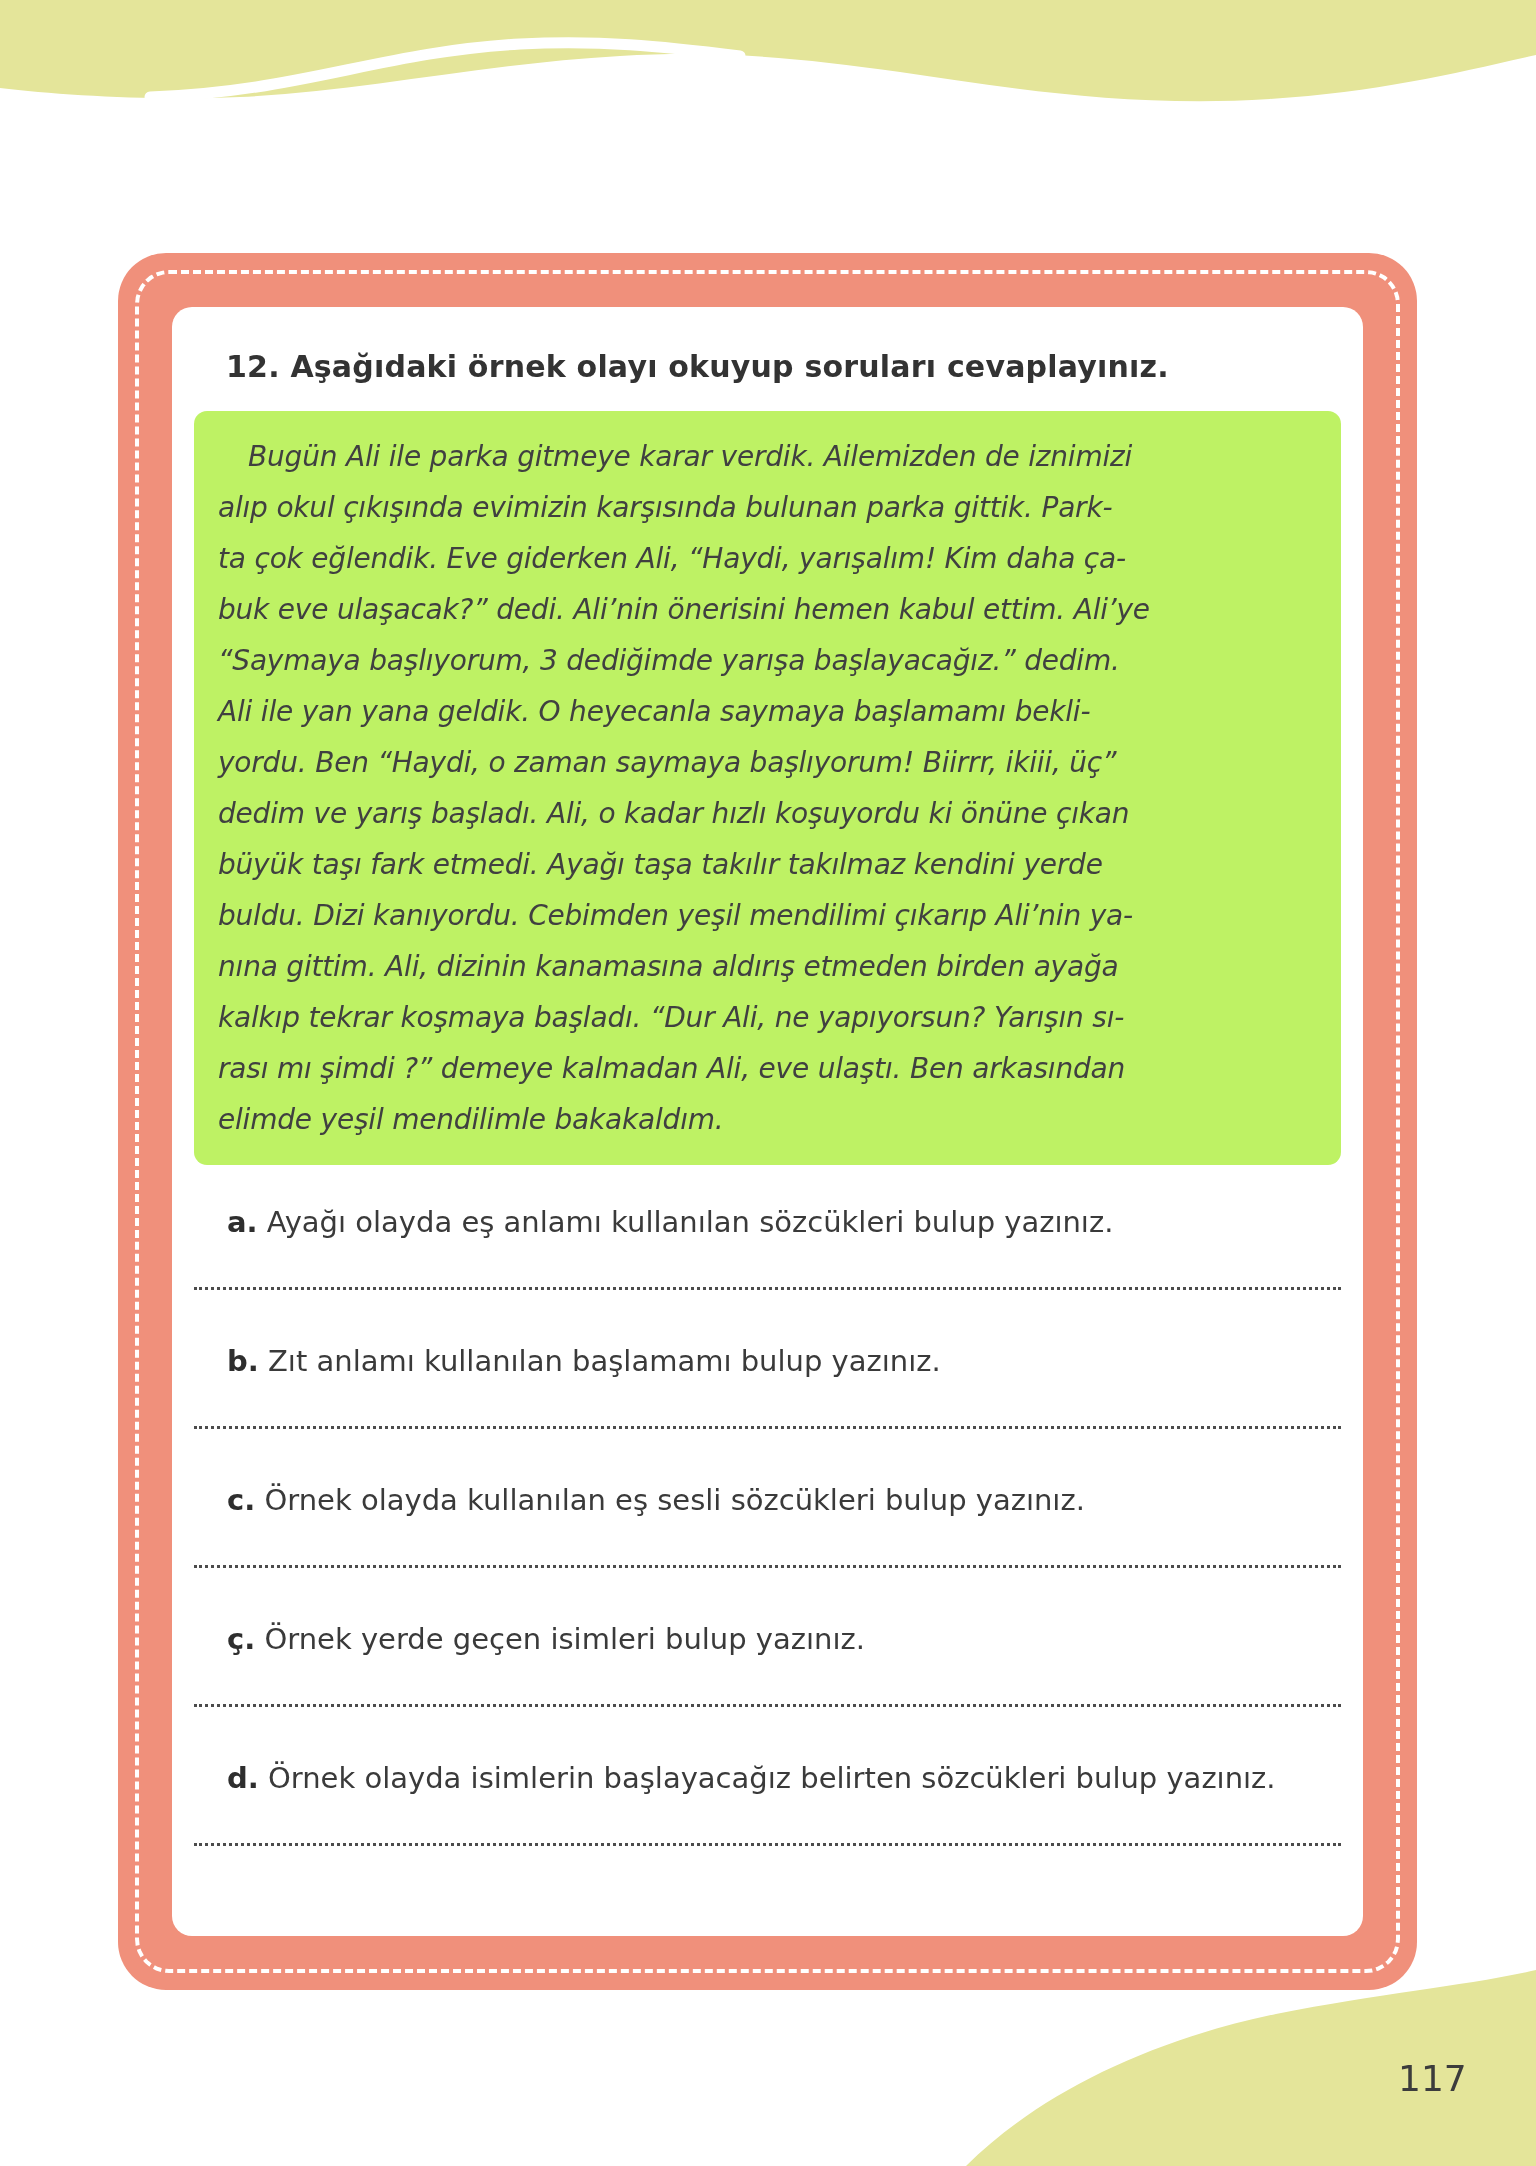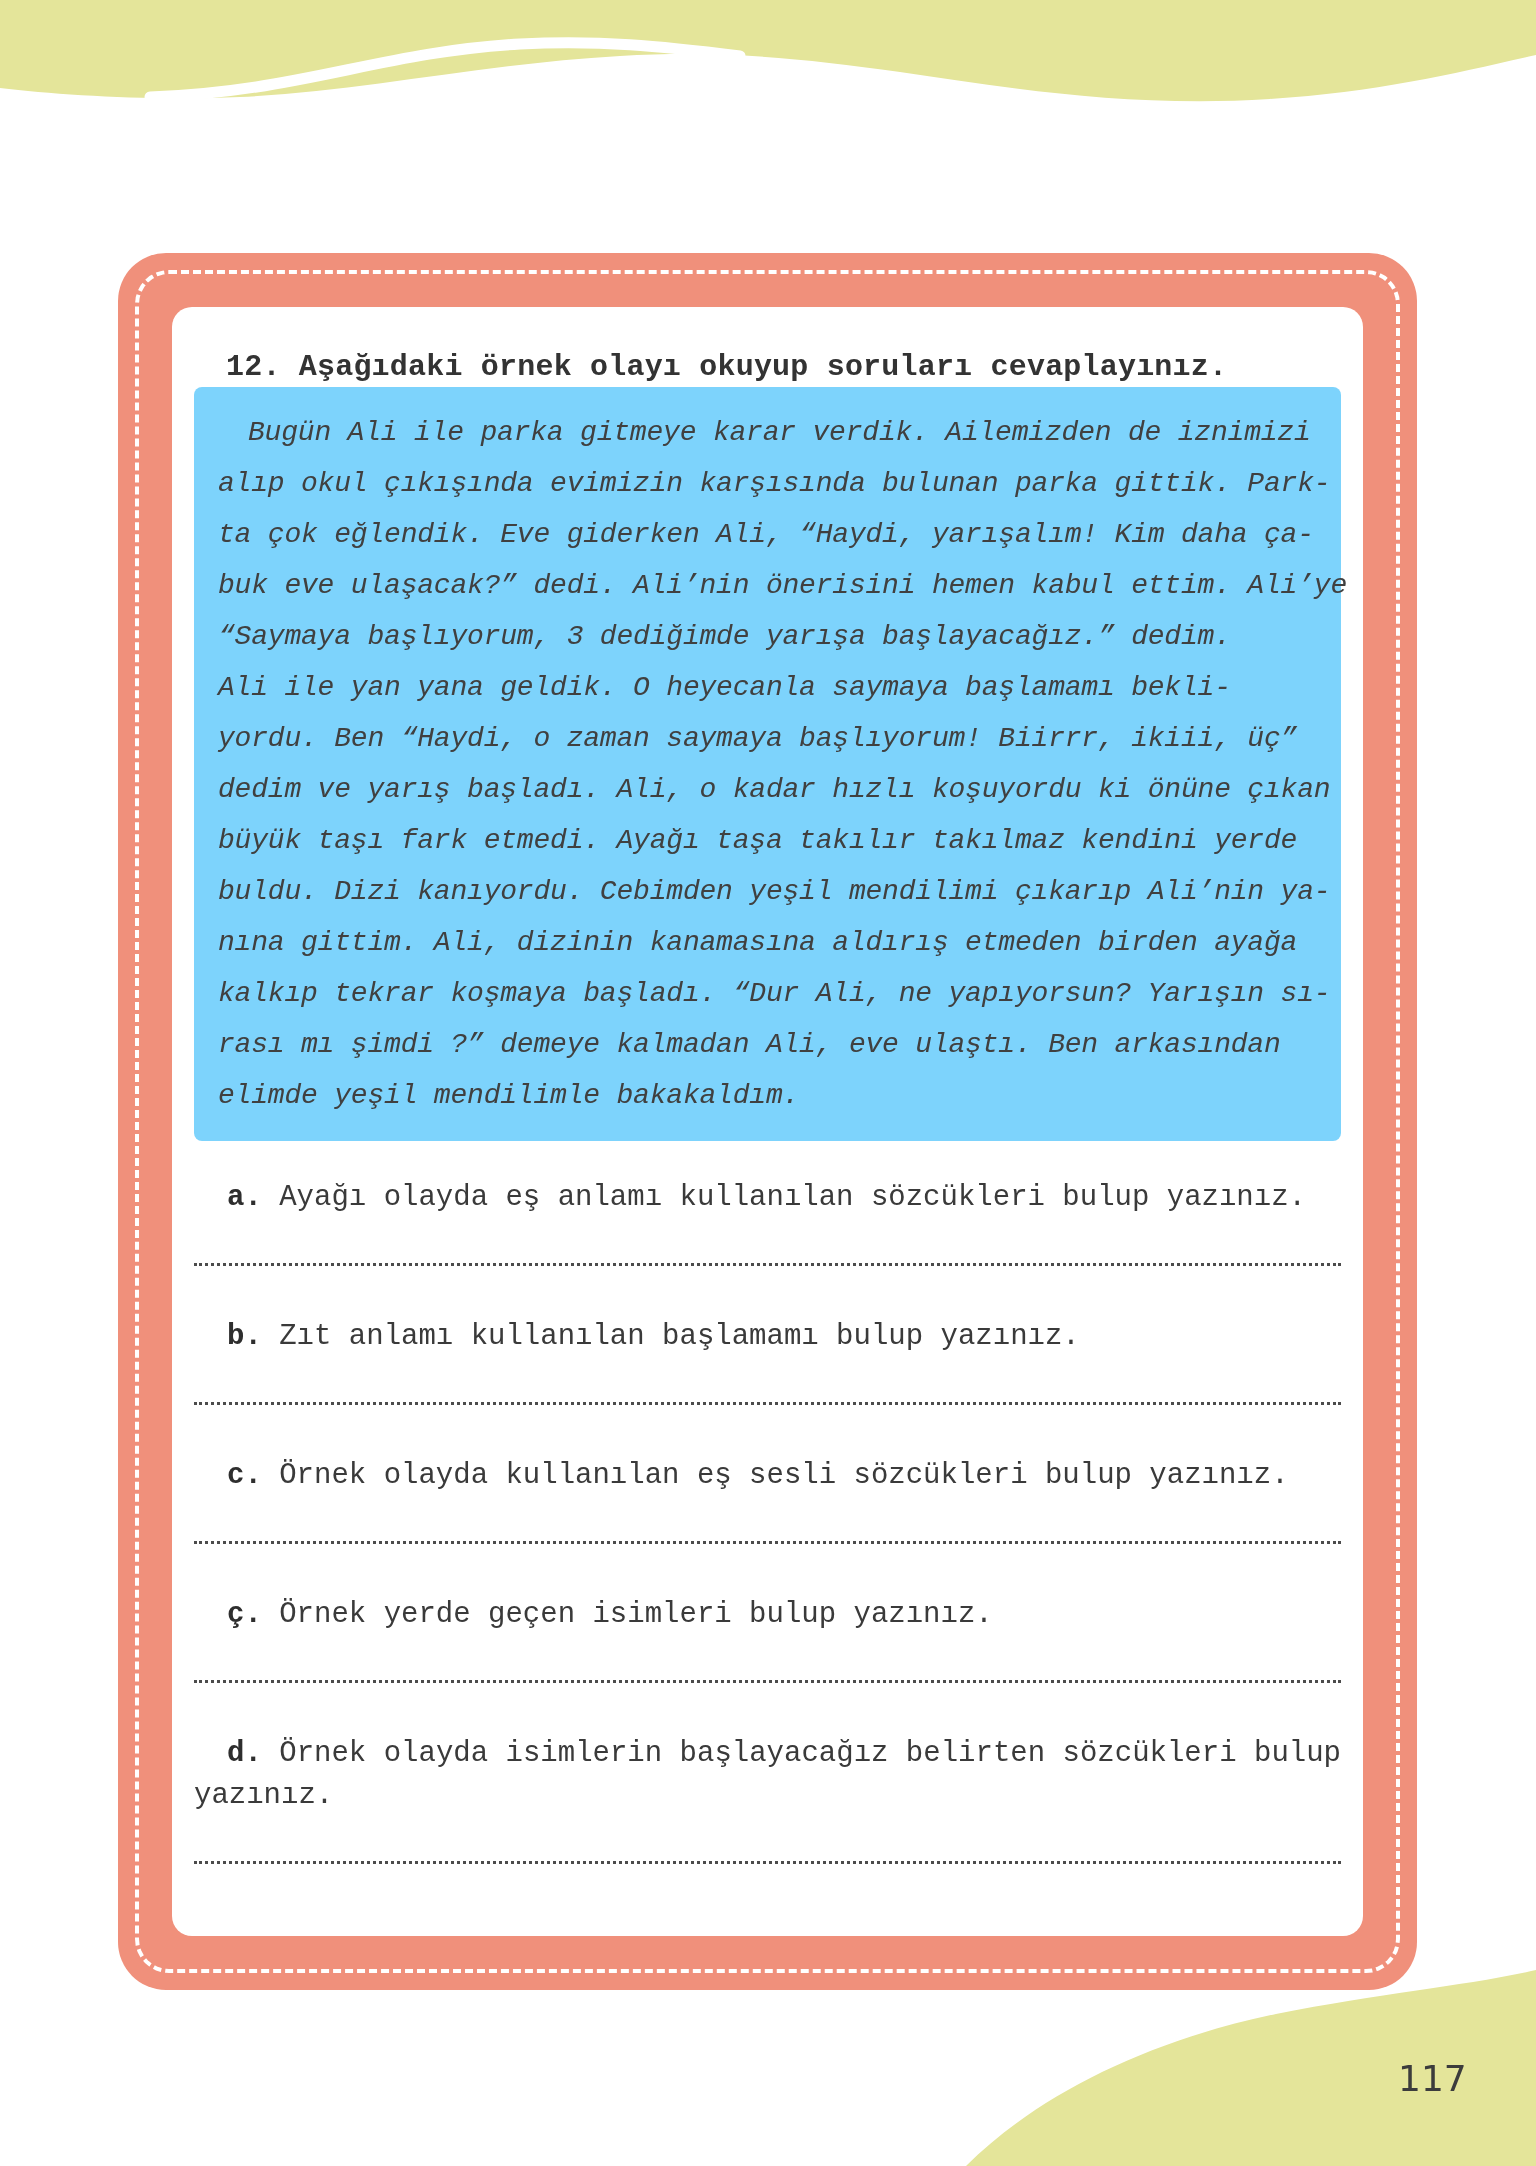--- a/index.html
+++ b/index.html
@@ -31,35 +31,35 @@
     border: 4px dashed #ffffff;
     border-radius: 34px;
     pointer-events: none;
   }
   .card-inner {
     position: absolute;
     inset: 54px;
     background: #ffffff;
     border-radius: 20px;
     padding: 40px 22px 8px 22px;
-    font-family: Liberation Mono, monospace;
   }
 
   .title {
     margin: 0 0 0 32px;
     font-size: 30px;
     line-height: 40px;
     font-weight: bold;
     color: #333333;
     letter-spacing: 0.2px;
   }
 
   .story-box {
-    background: #7dd3fc;
-    border-radius: 8px;
+    margin-top: 24px;
+    background: #bef264;
+    border-radius: 13px;
     padding: 20px 24px;
   }
   .story-text {
     margin: 0;
     font-style: italic;
     font-size: 28px;
     line-height: 51px;
     letter-spacing: -0.2px;
     white-space: pre;
     text-indent: 30px;

